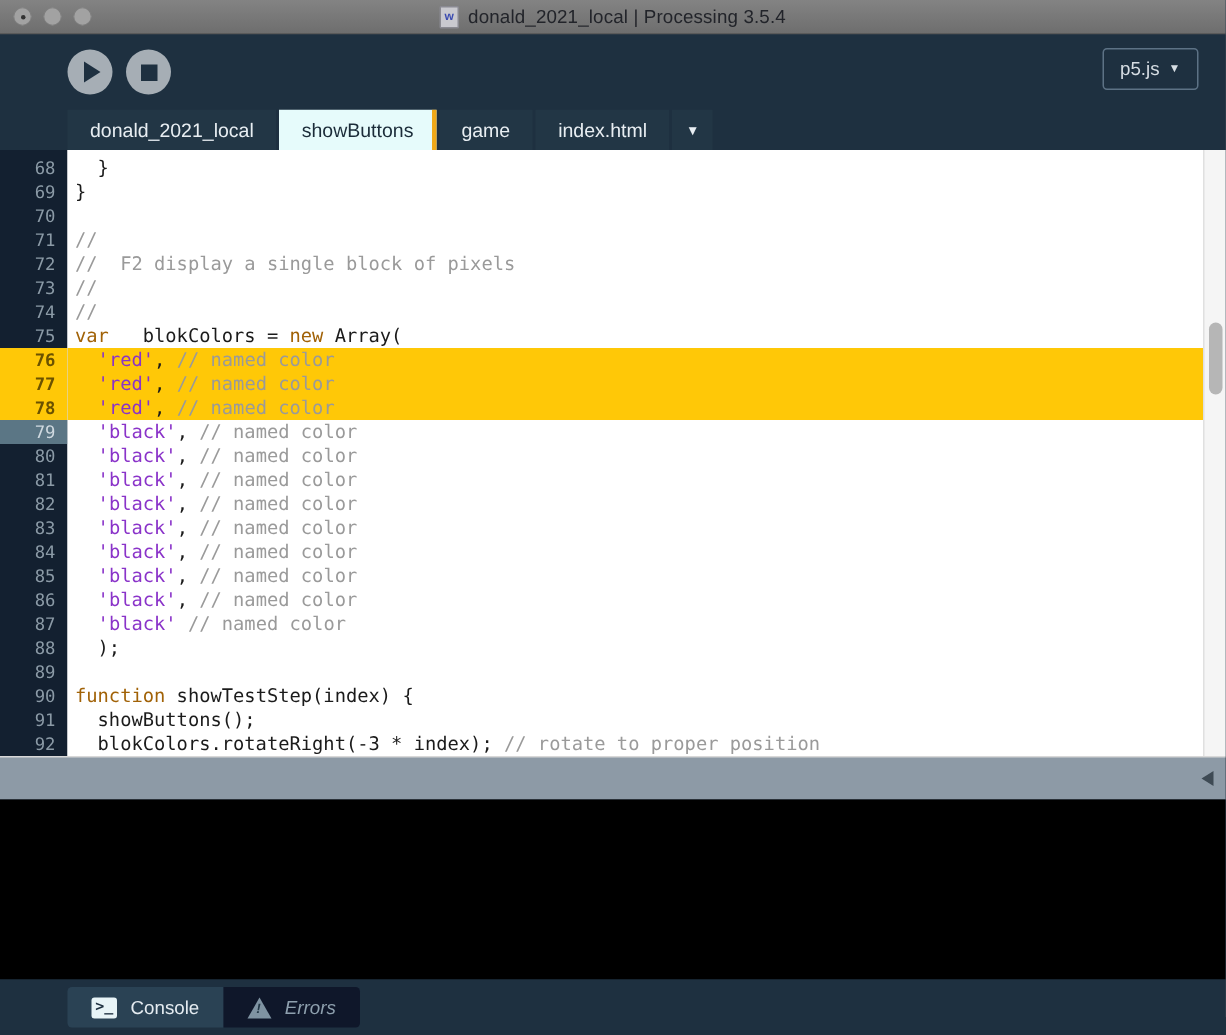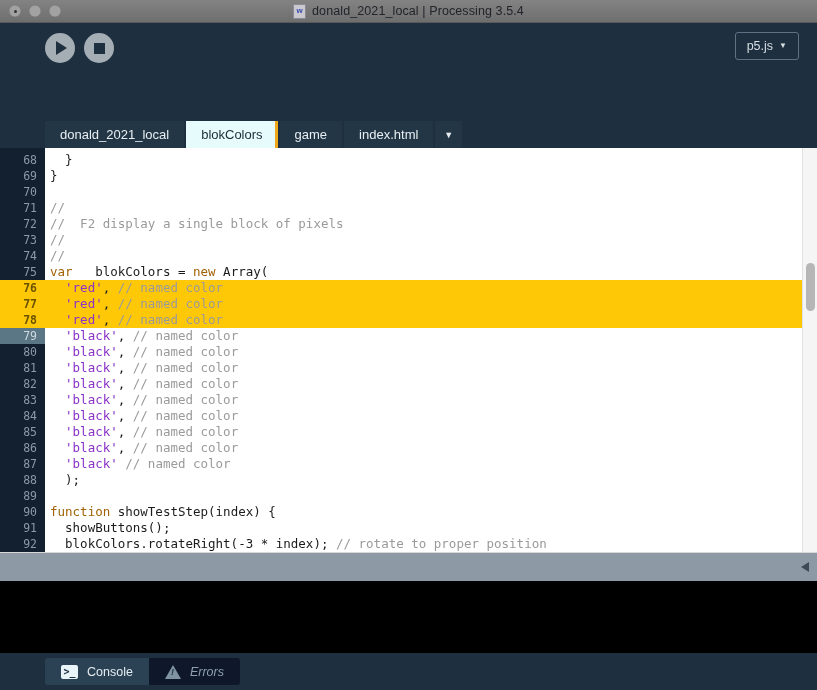--- a/index.html
+++ b/index.html
@@ -153,21 +153,20 @@
     height: 27px;
     display: flex;
     align-items: center;
     padding: 0 15px;
     font-size: 13px;
     color: #e8eef2;
     background: #223645;
     cursor: pointer;
     white-space: nowrap;
     box-sizing: border-box;
-    margin-top: 48px;
   }
   .tab + .tab { margin-left: 2px; }
   .tab.active {
     background: #e6fbfb;
     color: #1b2c39;
     border-right: 3px solid #f0a818;
     padding-right: 12px;
   }
   .tab.menu {
     padding: 0 9px;
@@ -361,21 +360,21 @@
       <span>p5.js</span>
       <span class="caret">▼</span>
     </div>
   </div>
 
   <div class="tabbar">
     <div class="tab">
       <span>donald_2021_local</span>
     </div>
     <div class="tab active">
-      <span>blokColors</span>
+      <span>showButtons</span>
     </div>
     <div class="tab">
       <span>game</span>
     </div>
     <div class="tab">
       <span>index.html</span>
     </div>
     <div class="tab menu">
       <span>▼</span>
     </div>

